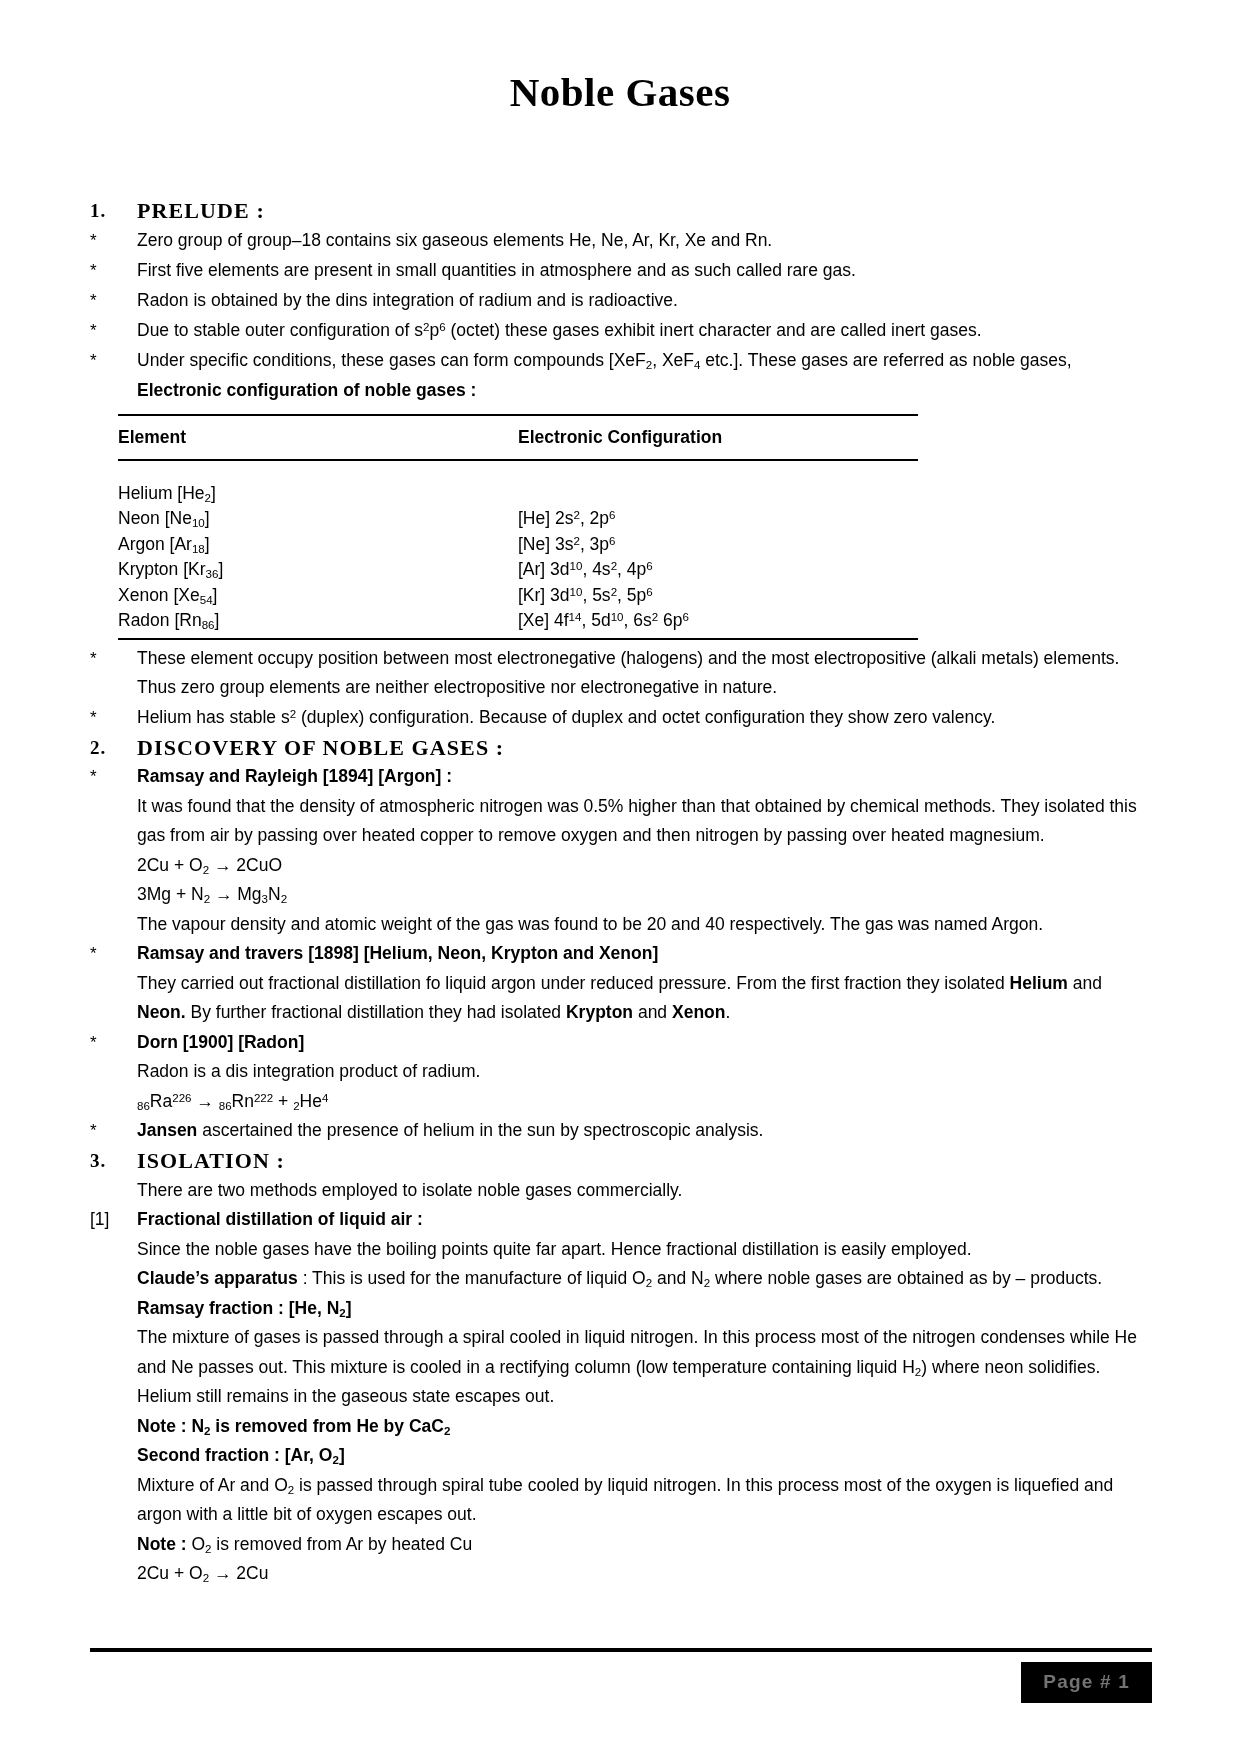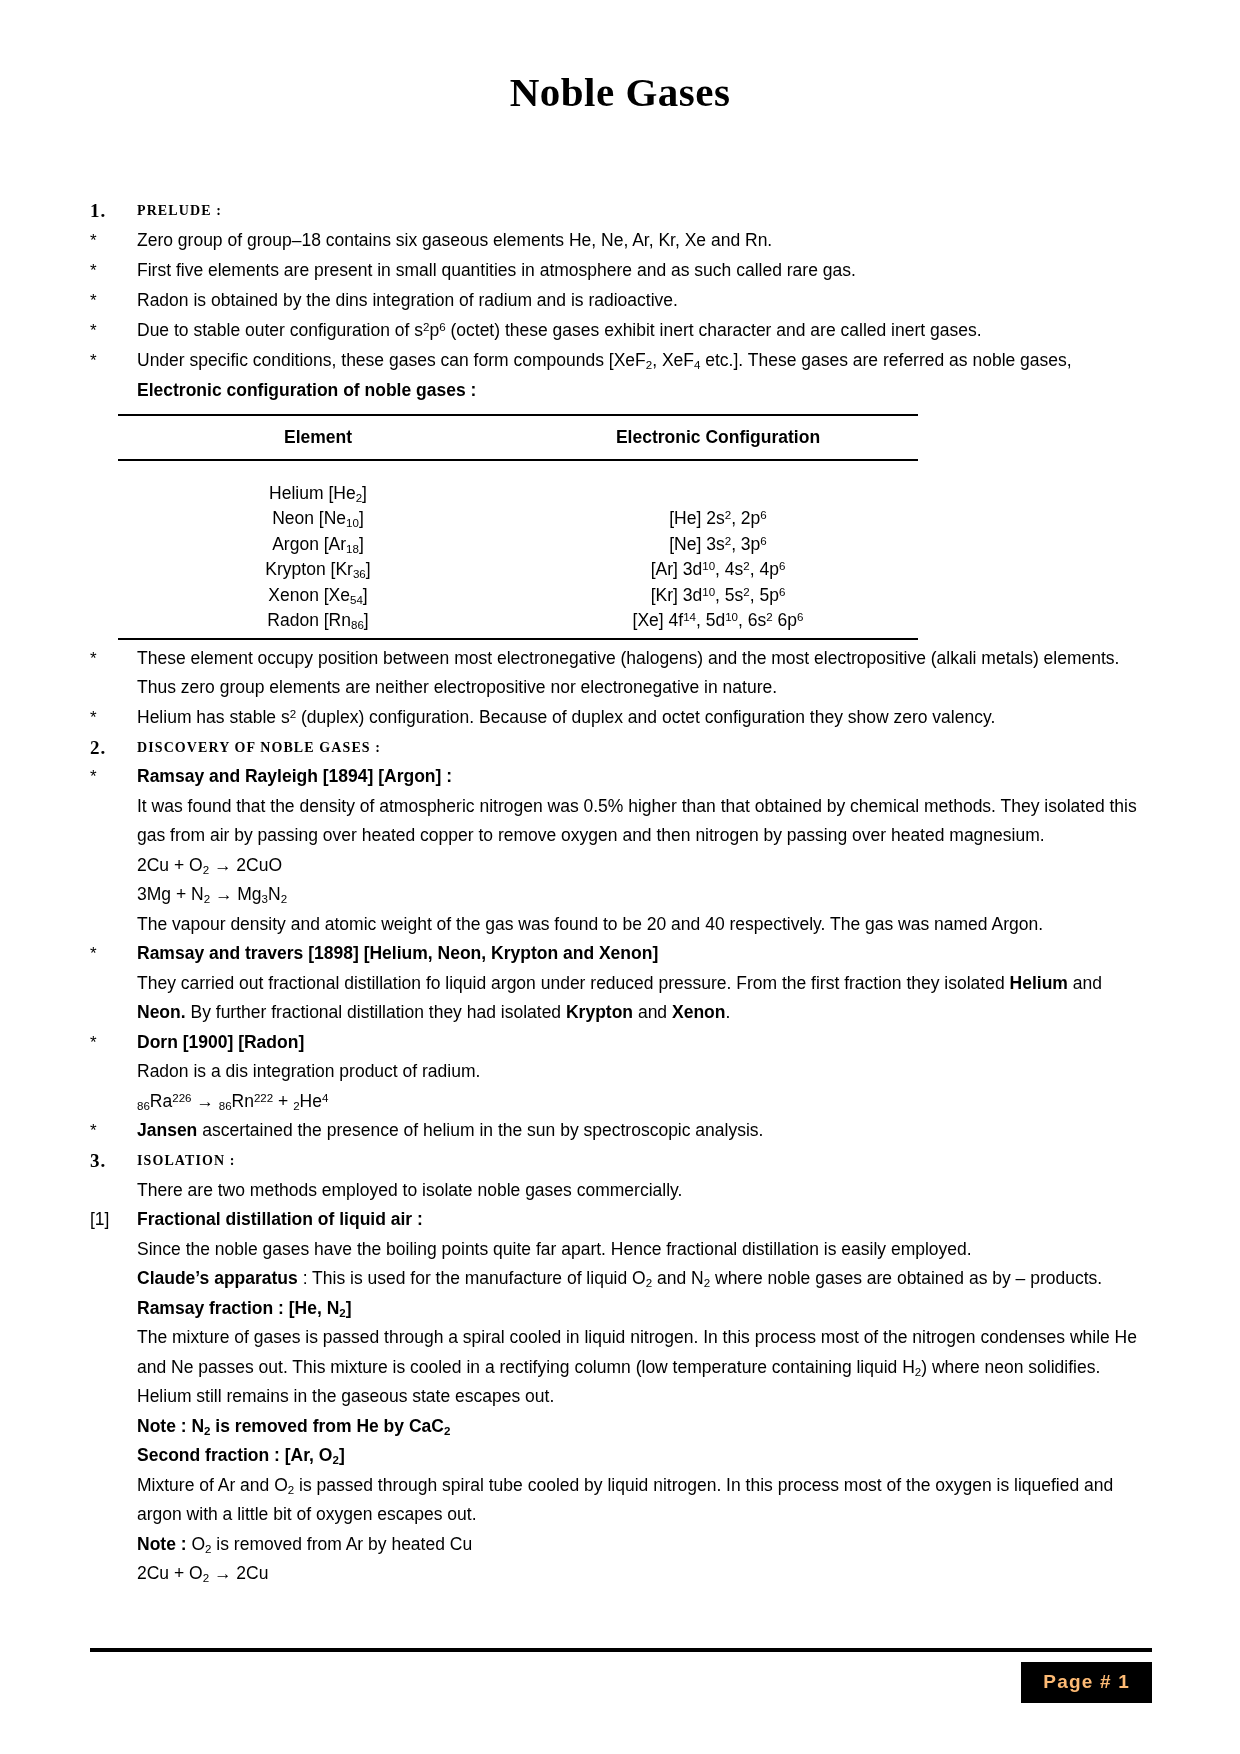--- a/index.html
+++ b/index.html
@@ -54,21 +54,21 @@
     line-height: 30px;
   }
   .body {
     flex: 1 1 auto;
     font-size: 17.5px;
     line-height: 29.5px;
   }
   .sec-head {
     font-family: "Liberation Serif", serif;
     font-weight: bold;
-    font-size: 14px;
+    font-size: 22px;
     letter-spacing: 1.1px;
     line-height: 29.5px;
   }
   .b { font-weight: bold; }
   sub {
     font-size: 0.66em;
     vertical-align: -0.28em;
     line-height: 0;
   }
   sup {
@@ -95,21 +95,20 @@
     height: 0;
   }
   .cfg-table .trule-bot {
     border-top: 2.6px solid #000;
     height: 0;
   }
   .cfg-row {
     display: flex;
     font-size: 17.5px;
     line-height: 25.5px;
-    text-align: center;
   }
   .cfg-row.head {
     font-weight: bold;
     padding: 9px 0 8px 0;
   }
   .cfg-row .c1 { width: 400px; flex: 0 0 400px; }
   .cfg-row .c2 { flex: 1 1 auto; }
   .cfg-body { padding: 20px 0 4px 0; }
   .eqn { font-size: 17.5px; line-height: 29.5px; }
   
@@ -118,21 +117,21 @@
     left: 90px;
     top: 1648px;
     width: 1062px;
     border-top: 4px solid #000;
   }
   .page-badge {
     position: absolute;
     right: 88px;
     top: 1662px;
     background: #000000;
-    color: #fdba74;
+    color: #737373;
     font-weight: bold;
     font-size: 19px;
     letter-spacing: 1.2px;
     padding: 9px 22px 10px 22px;
   }
 </style>
 </head>
 <body>
 
 <div class="page">

